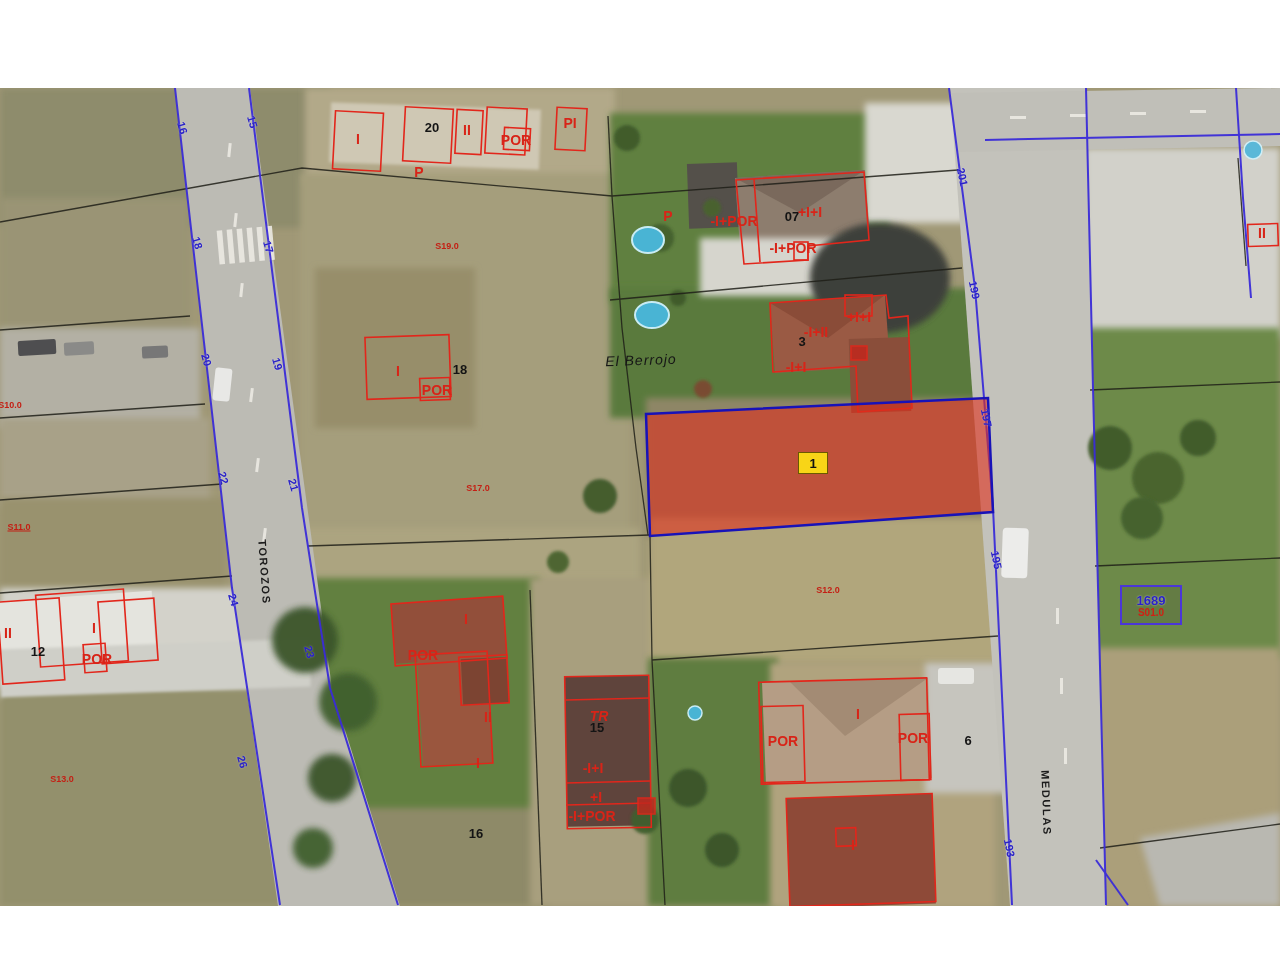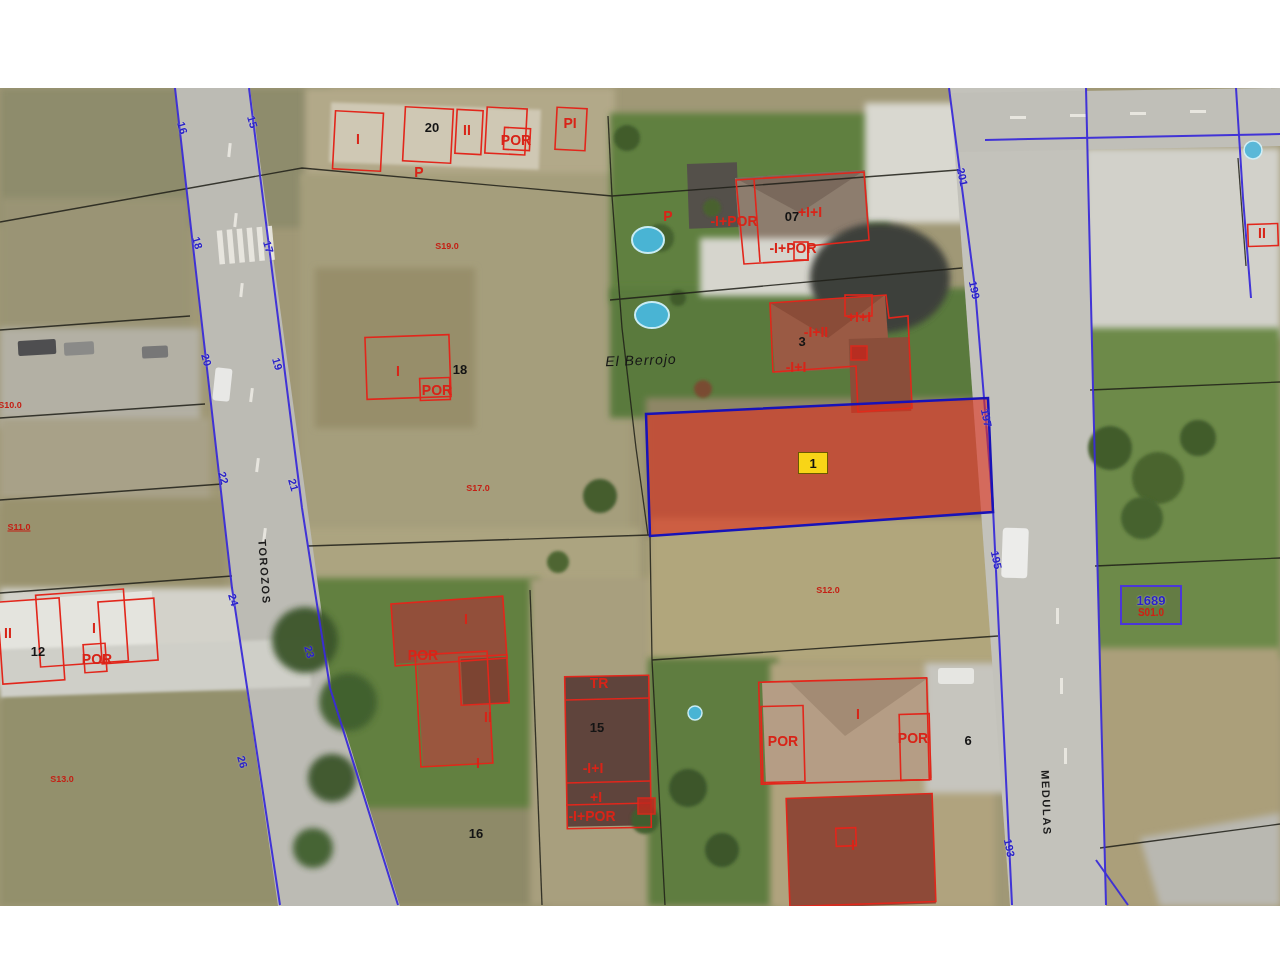--- a/index.html
+++ b/index.html
@@ -272,21 +272,21 @@
         <span class="lbl br" style="left: 796px; top: 279px; transform: translate(-50%, -50%) rotate(0deg);">-I+I</span>
         <span class="lbl br" style="left: 398px; top: 283px; transform: translate(-50%, -50%) rotate(0deg);">I</span>
         <span class="lbl br" style="left: 437px; top: 302px; transform: translate(-50%, -50%) rotate(0deg);">POR</span>
         <span class="lbl br" style="left: 8px; top: 545px; transform: translate(-50%, -50%) rotate(0deg);">II</span>
         <span class="lbl br" style="left: 94px; top: 540px; transform: translate(-50%, -50%) rotate(0deg);">I</span>
         <span class="lbl br" style="left: 97px; top: 571px; transform: translate(-50%, -50%) rotate(0deg);">POR</span>
         <span class="lbl br" style="left: 423px; top: 567px; transform: translate(-50%, -50%) rotate(0deg);">POR</span>
         <span class="lbl br" style="left: 466px; top: 531px; transform: translate(-50%, -50%) rotate(0deg);">I</span>
         <span class="lbl br" style="left: 488px; top: 629px; transform: translate(-50%, -50%) rotate(0deg);">II</span>
         <span class="lbl br" style="left: 478px; top: 675px; transform: translate(-50%, -50%) rotate(0deg);">I</span>
-        <span class="lbl br" style="left: 599px; top: 595px; transform: translate(-50%, -50%) rotate(0deg);">TR</span>
+        <span class="lbl br" style="left: 599px; top: 628px; transform: translate(-50%, -50%) rotate(0deg); font-style: italic;">TR</span>
         <span class="lbl br" style="left: 593px; top: 680px; transform: translate(-50%, -50%) rotate(0deg);">-I+I</span>
         <span class="lbl br" style="left: 596px; top: 709px; transform: translate(-50%, -50%) rotate(0deg);">+I</span>
         <span class="lbl br" style="left: 592px; top: 728px; transform: translate(-50%, -50%) rotate(0deg);">-I+POR</span>
         <span class="lbl br" style="left: 783px; top: 653px; transform: translate(-50%, -50%) rotate(0deg);">POR</span>
         <span class="lbl br" style="left: 858px; top: 626px; transform: translate(-50%, -50%) rotate(0deg);">I</span>
         <span class="lbl br" style="left: 913px; top: 650px; transform: translate(-50%, -50%) rotate(0deg);">POR</span>
         <span class="lbl br" style="left: 853px; top: 757px; transform: translate(-50%, -50%) rotate(0deg);">I</span>
         <span class="lbl br" style="left: 1262px; top: 145px; transform: translate(-50%, -50%) rotate(0deg);">II</span>
         <span class="lbl st" style="left: 264px; top: 484px; transform: translate(-50%, -50%) rotate(86deg);">TOROZOS</span>
         <span class="lbl st" style="left: 1046px; top: 715px; transform: translate(-50%, -50%) rotate(88deg);">MEDULAS</span>

